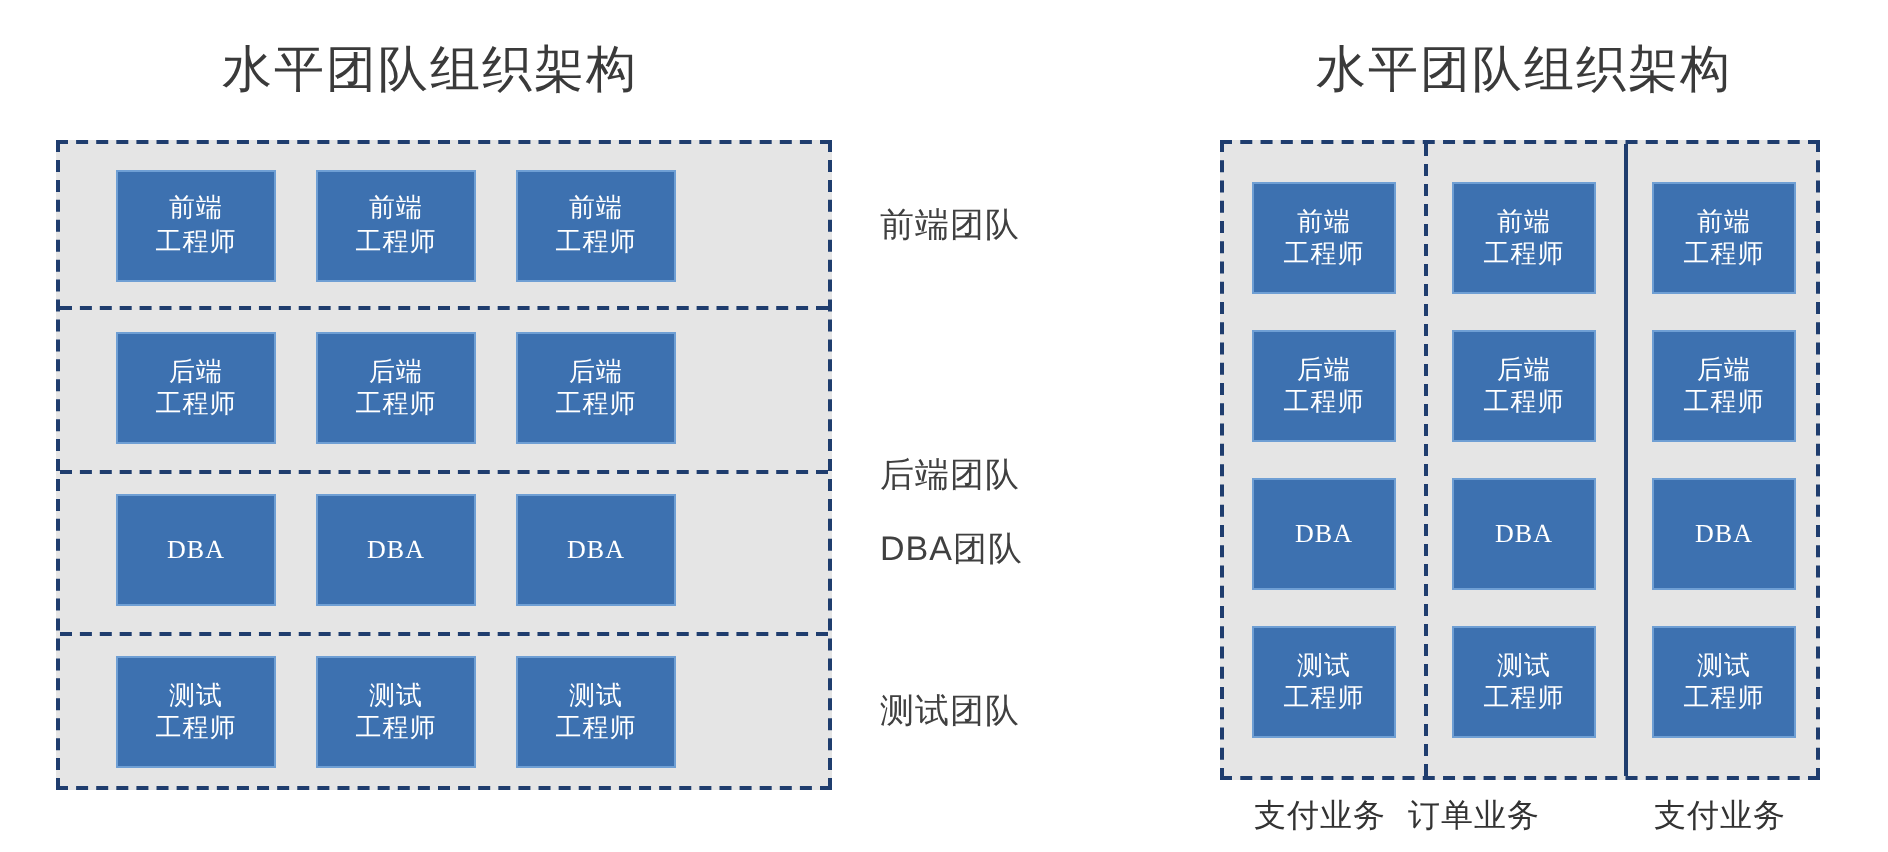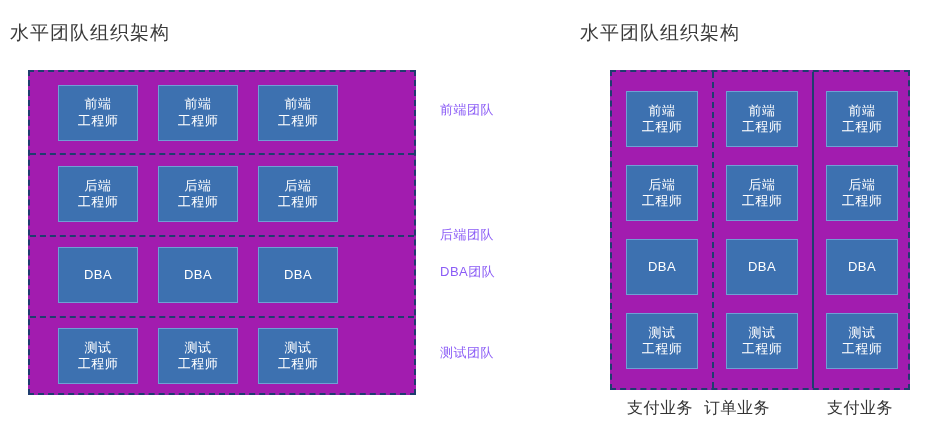--- a/index.html
+++ b/index.html
@@ -14,37 +14,38 @@
     overflow: hidden;
     font-family: "Liberation Sans", "DejaVu Sans", sans-serif;
     color: #333333;
   }
 
   
   .panel {
     position: absolute;
   }
   .panel-title {
-    text-align: left;
-    font-size: 19px;
+    text-align: center;
+    font-size: 25px;
     font-weight: 400;
     color: #3a3a3a;
     letter-spacing: 1px;
     line-height: 1;
   }
 
   
   #left-panel { left: 0; top: 0; width: 530px; height: 426px; }
   #left-title { position: absolute; left: 10px; top: 23px; width: 410px; }
 
   .outer-dashed {
     position: absolute;
     border: 2px dashed #1f3d6e;
-    background: #a21caf;
+    background: #e5e5e5;
     box-sizing: border-box;
+    font-family: Liberation Serif, serif;
   }
   #left-outer {
     left: 28px;
     top: 70px;
     width: 388px;
     height: 325px;
   }
   .row-divider {
     position: absolute;
     left: 0;
@@ -73,22 +74,22 @@
     color: #ffffff;
     font-size: 13px;
     line-height: 1.25;
     text-align: center;
     letter-spacing: 0.5px;
   }
   .person-box .ln { display: block; white-space: nowrap; }
 
   .row-label {
     position: absolute;
-    font-size: 13px;
-    color: #8b5cf6;
+    font-size: 17px;
+    color: #404040;
     white-space: nowrap;
     letter-spacing: 0.5px;
   }
 
   
   #right-panel { left: 580px; top: 0; width: 364px; height: 426px; }
   #right-title { position: absolute; left: 0px; top: 23px; width: 364px; }
 
   #right-outer {
     left: 610px;

